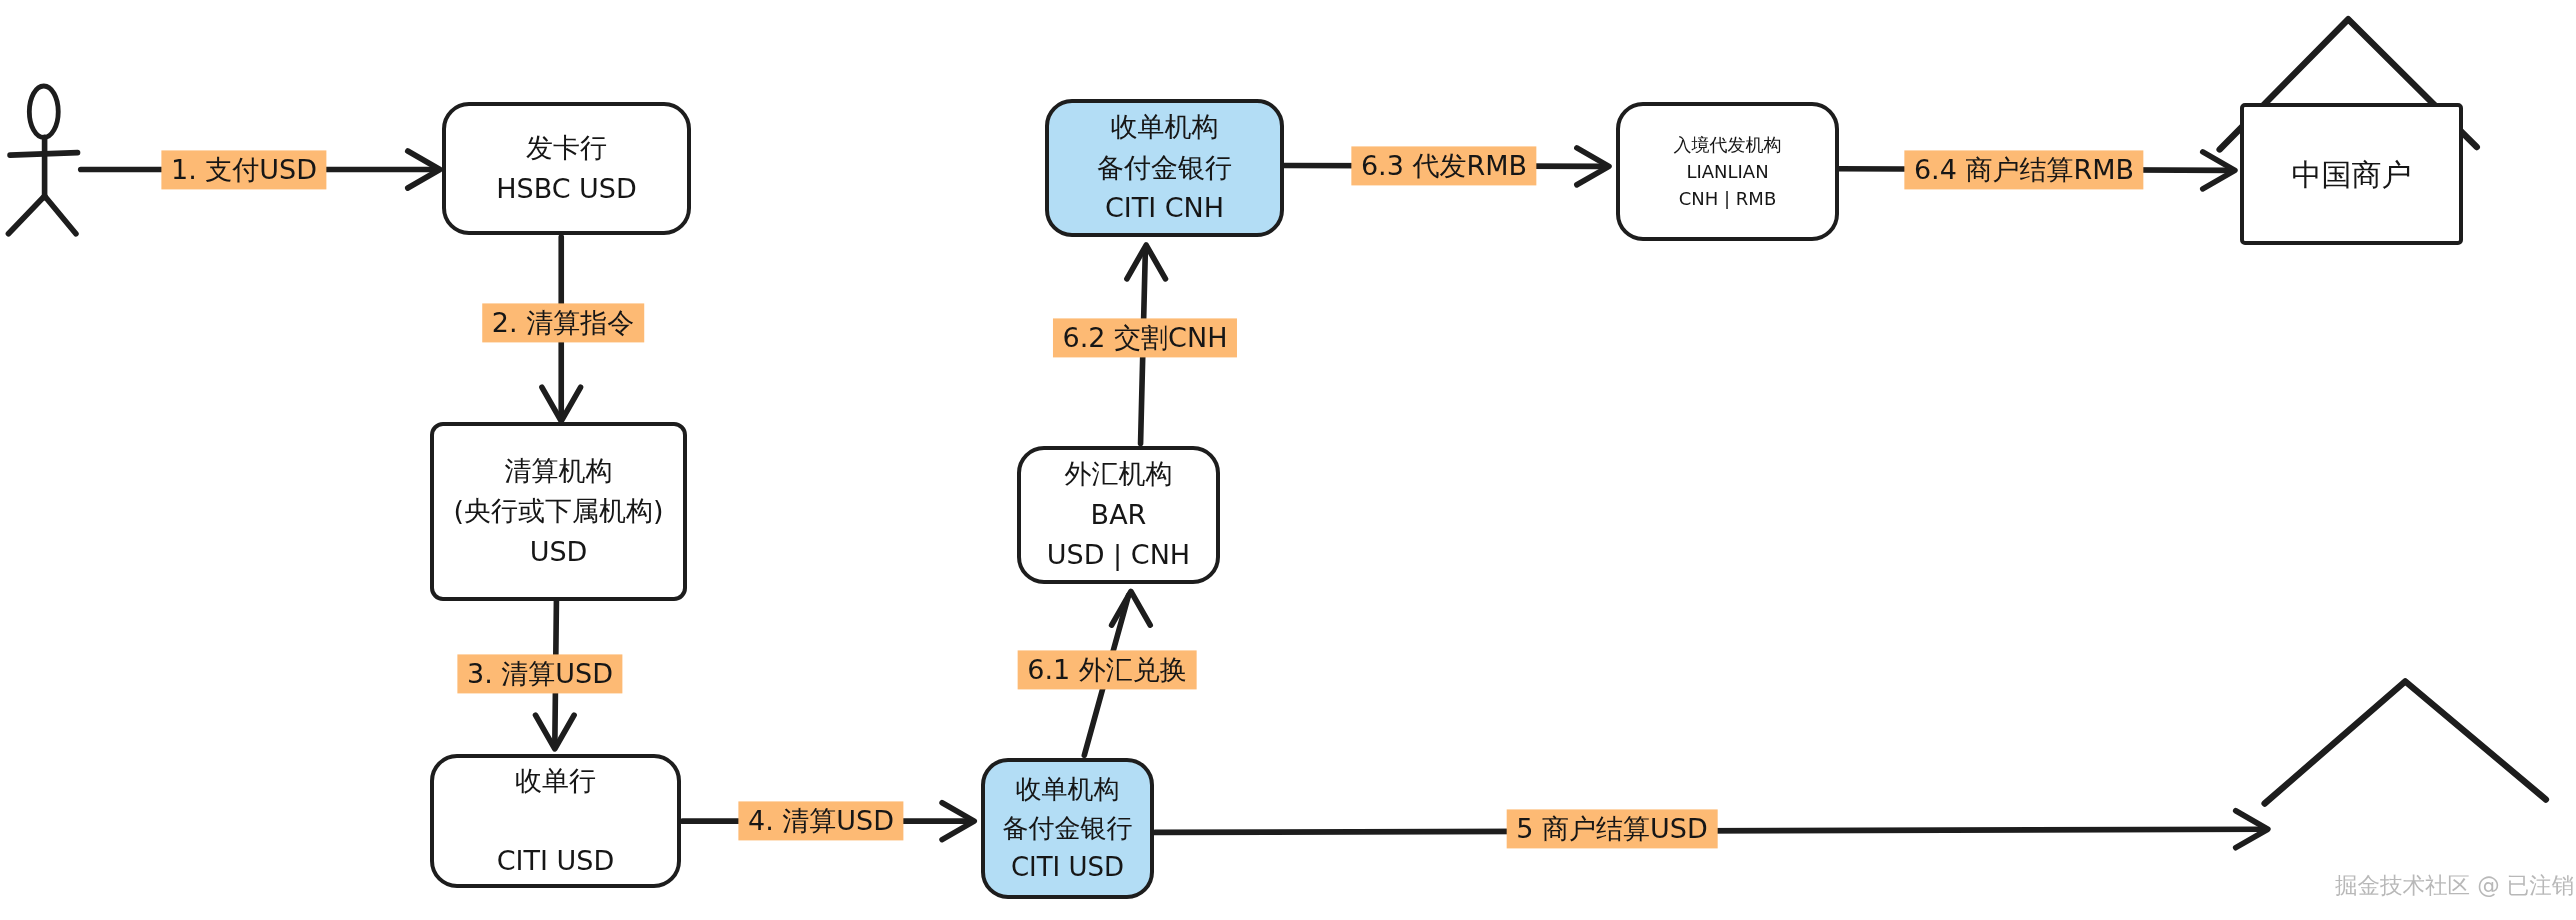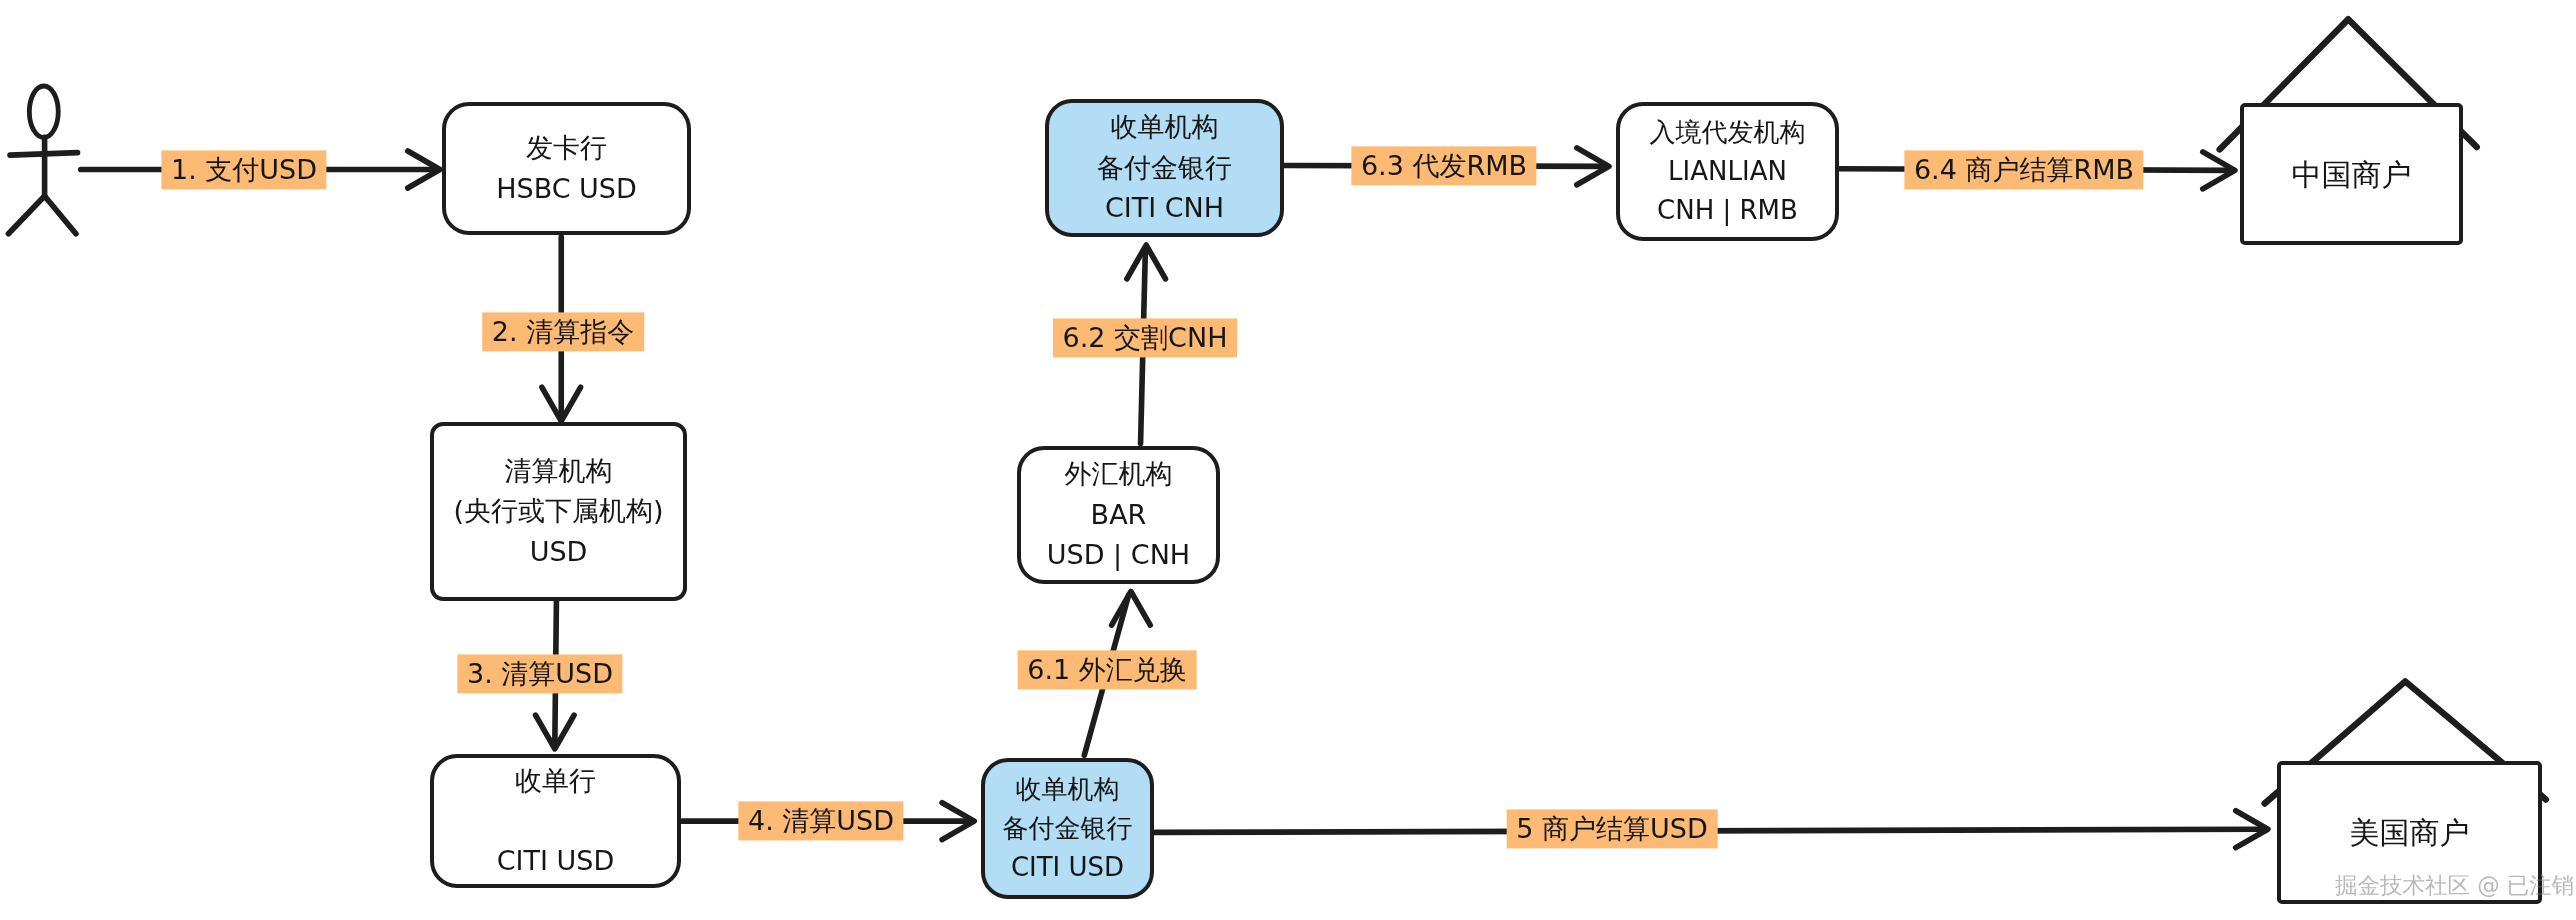--- a/index.html
+++ b/index.html
@@ -136,37 +136,34 @@
     <span>BAR</span>
     <span>USD | CNH</span>
   </div>
 
   <div class="node blue" style="left:1045px; top:99px; width:239px; height:138px;">
     <span>收单机构</span>
     <span>备付金银行</span>
     <span>CITI CNH</span>
   </div>
 
-  <div class="node" style="left:1616px; top:102px; width:223px; height:139px; font-size:26px;">
+  <div class="node" style="left:1616px; top:102px; width:223px; height:139px; font-size:18px;">
     <span>入境代发机构</span>
     <span>LIANLIAN</span>
     <span>CNH | RMB</span>
   </div>
 
   <div class="node house-body" style="left:2240px; top:103px; width:223px; height:142px;">
     <span>中国商户</span>
   </div>
 
-  <div class="node house-body" style="left:2277px; top:761px; width:265px; height:143px;">
-    <span>美国商户</span>
-  </div>
 
   <div class="edge-label" style="left:244px; top:170px;">1. 支付USD</div>
 
-  <div class="edge-label" style="left:563px; top:332px;text-align:right;">2. 清算指令</div>
+  <div class="edge-label" style="left:563px; top:323px;text-align:right;">2. 清算指令</div>
 
   <div class="edge-label" style="left:540px; top:674px;">3. 清算USD</div>
 
   <div class="edge-label" style="left:821px; top:821px;">4. 清算USD</div>
 
   <div class="edge-label" style="left:1612px; top:829px;">5 商户结算USD</div>
 
   <div class="edge-label" style="left:1107px; top:670px;">6.1 外汇兑换</div>
 
   <div class="edge-label" style="left:1145px; top:338px;">6.2 交割CNH</div>

